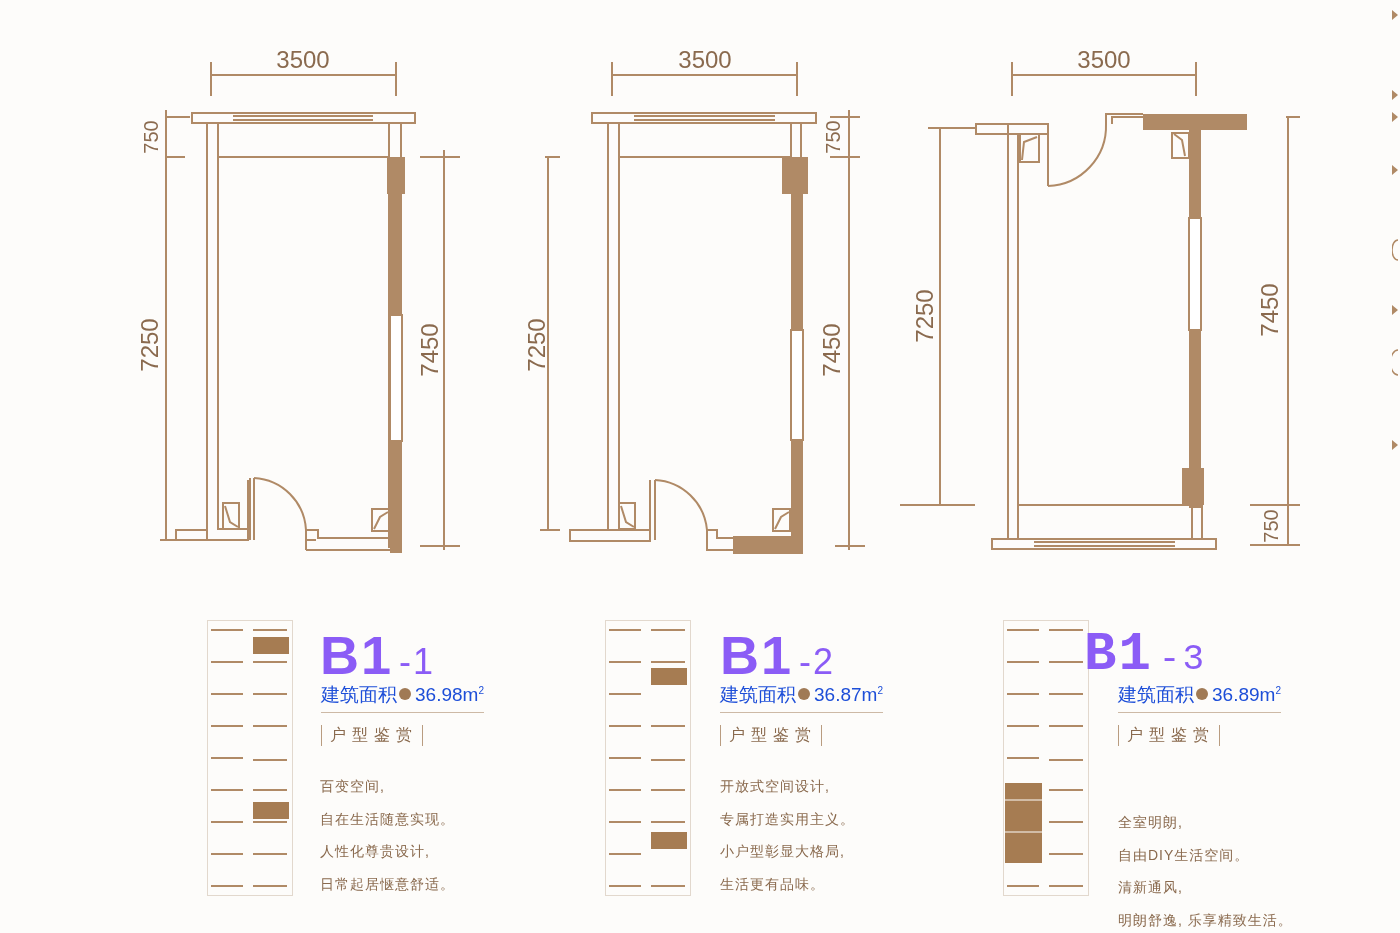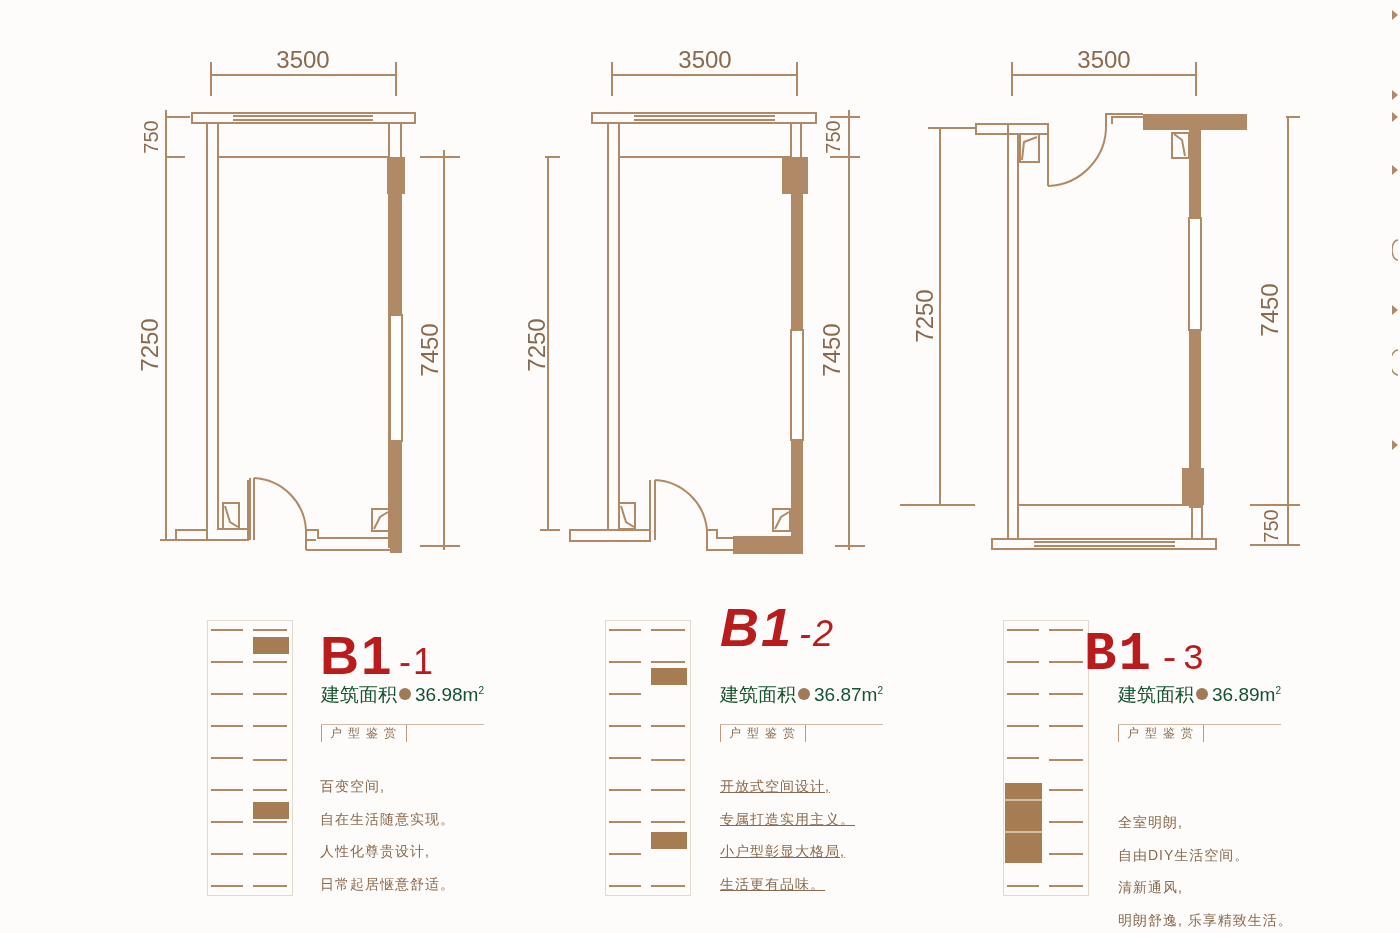--- a/index.html
+++ b/index.html
@@ -1,25 +1,25 @@
 <!DOCTYPE html>
 <html><head>
 <meta charset="utf-8">
 <style>
   html, body { margin:0; padding:0; }
   body { width:1400px; height:933px; background:#fdfcfa; position:relative; overflow:hidden;
          font-family:"Liberation Sans","DejaVu Sans",sans-serif; color:#8a6a4e; }
   .plan { position:absolute; top:0; left:0; }
   .mini { position:absolute; top:620px; width:86px; height:276px; }
-  .code { position:absolute; font-size:54px; font-weight:bold; color:#b91c1c; letter-spacing:2px; line-height:54px; }
+  .code { position:absolute; font-size:54px; font-weight:bold; color:#8b5cf6; letter-spacing:2px; line-height:54px; }
   .code .suffix { font-size:36px; font-weight:normal; margin-left:6px; }
-  .area-row { position:absolute; font-size:19px; color:#14532d; white-space:nowrap; border-bottom:1px solid #cdb9a5; padding-bottom:16px; }
+  .area-row { position:absolute; font-size:19px; color:#1d4ed8; white-space:nowrap; border-bottom:1px solid #cdb9a5; padding-bottom:4px; }
   .area-row .dot { display:inline-block; width:12px; height:12px; border-radius:50%; background:#a07a55; vertical-align:middle; margin:0 4px 3px 2px; }
   .area-row sup { font-size:10px; }
-  .sub { position:absolute; font-size:12px; color:#8a6a4e; letter-spacing:6px; border-left:1px solid #b99c80; border-right:1px solid #b99c80; padding:0 4px 0 8px; }
+  .sub { position:absolute; font-size:16px; color:#8a6a4e; letter-spacing:6px; border-left:1px solid #b99c80; border-right:1px solid #b99c80; padding:0 4px 0 8px; }
   .desc { position:absolute; font-size:14px; color:#8a6a4e; line-height:32.5px; letter-spacing:1px; }
   .edge-deco { position:absolute; left:1392px; top:0; width:8px; height:500px; }
 </style>
 </head>
 <body>
 
 <svg class="plan" width="1400" height="600" viewBox="0 0 1400 600">
   <g fill="none" stroke="#b08a66" stroke-width="2">
 
     <g>
@@ -249,26 +249,26 @@
   <div class="sub" style="left:321px; top:725px;">户型鉴赏</div>
   <div class="desc" style="left:320px; top:770px;">
     <div>百变空间,</div>
     <div>自在生活随意实现。</div>
     <div>人性化尊贵设计,</div>
     <div>日常起居惬意舒适。</div>
   </div>
 </div>
 
 <div>
-  <div class="code" style="left:720px; top:600px;font-style:italic;"><span>B1</span><span class="suffix">-2</span></div>
+  <div class="code" style="left:720px; top:628px;"><span>B1</span><span class="suffix">-2</span></div>
   <div class="area-row" style="left:720px; top:682px;">
     <span>建筑面积</span><span class="dot"></span><span>36.87m</span><sup>2</sup>
   </div>
   <div class="sub" style="left:720px; top:725px;">户型鉴赏</div>
-  <div class="desc" style="left:720px; top:770px;text-decoration:underline;">
+  <div class="desc" style="left:720px; top:770px;">
     <div>开放式空间设计,</div>
     <div>专属打造实用主义。</div>
     <div>小户型彰显大格局,</div>
     <div>生活更有品味。</div>
   </div>
 </div>
 
 <div>
   <div class="code" style="left:1084px; top:628px;font-family:Liberation Mono, monospace;"><span>B1</span><span class="suffix">-3</span></div>
   <div class="area-row" style="left:1118px; top:682px;">

